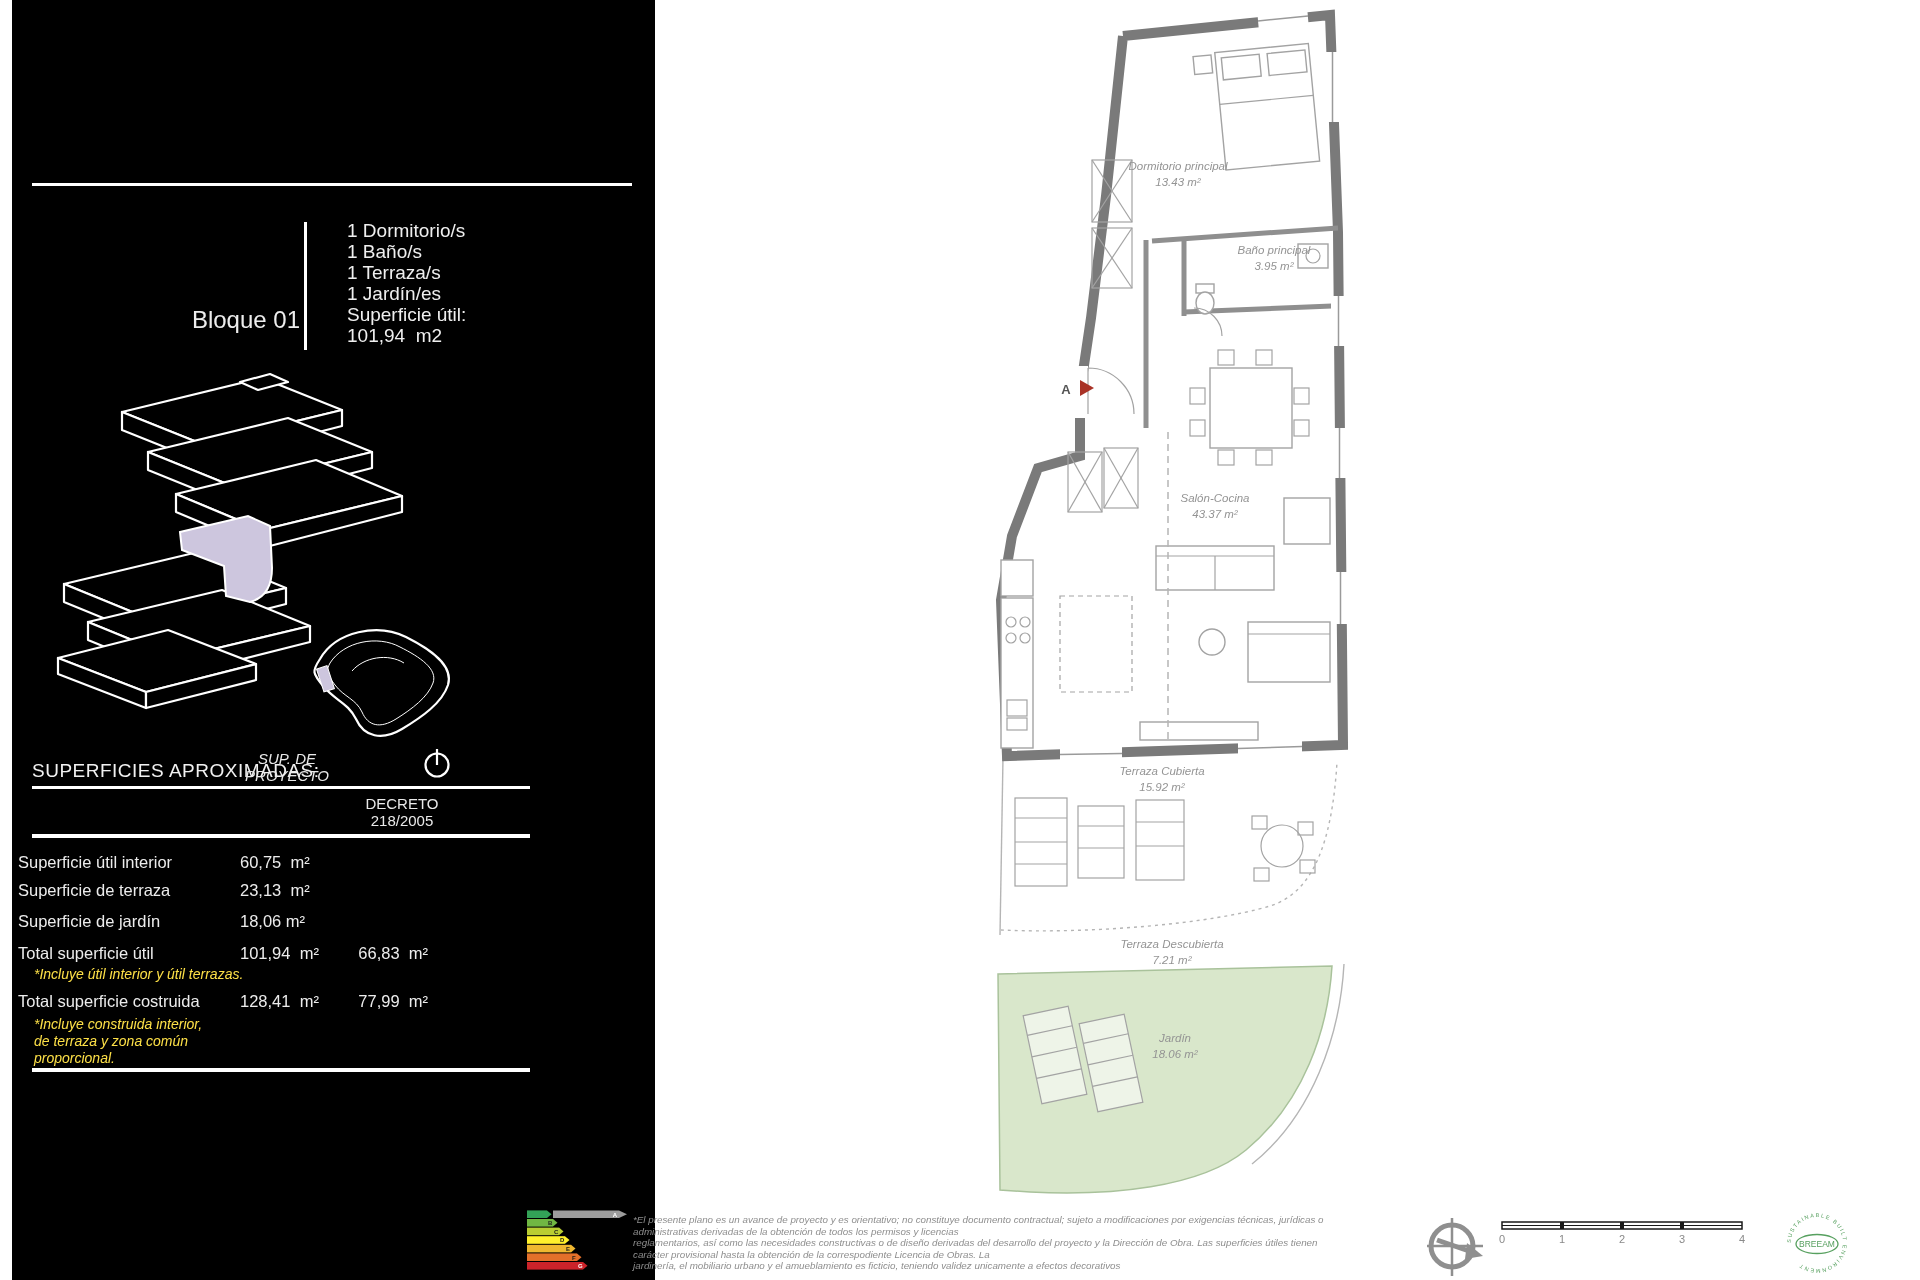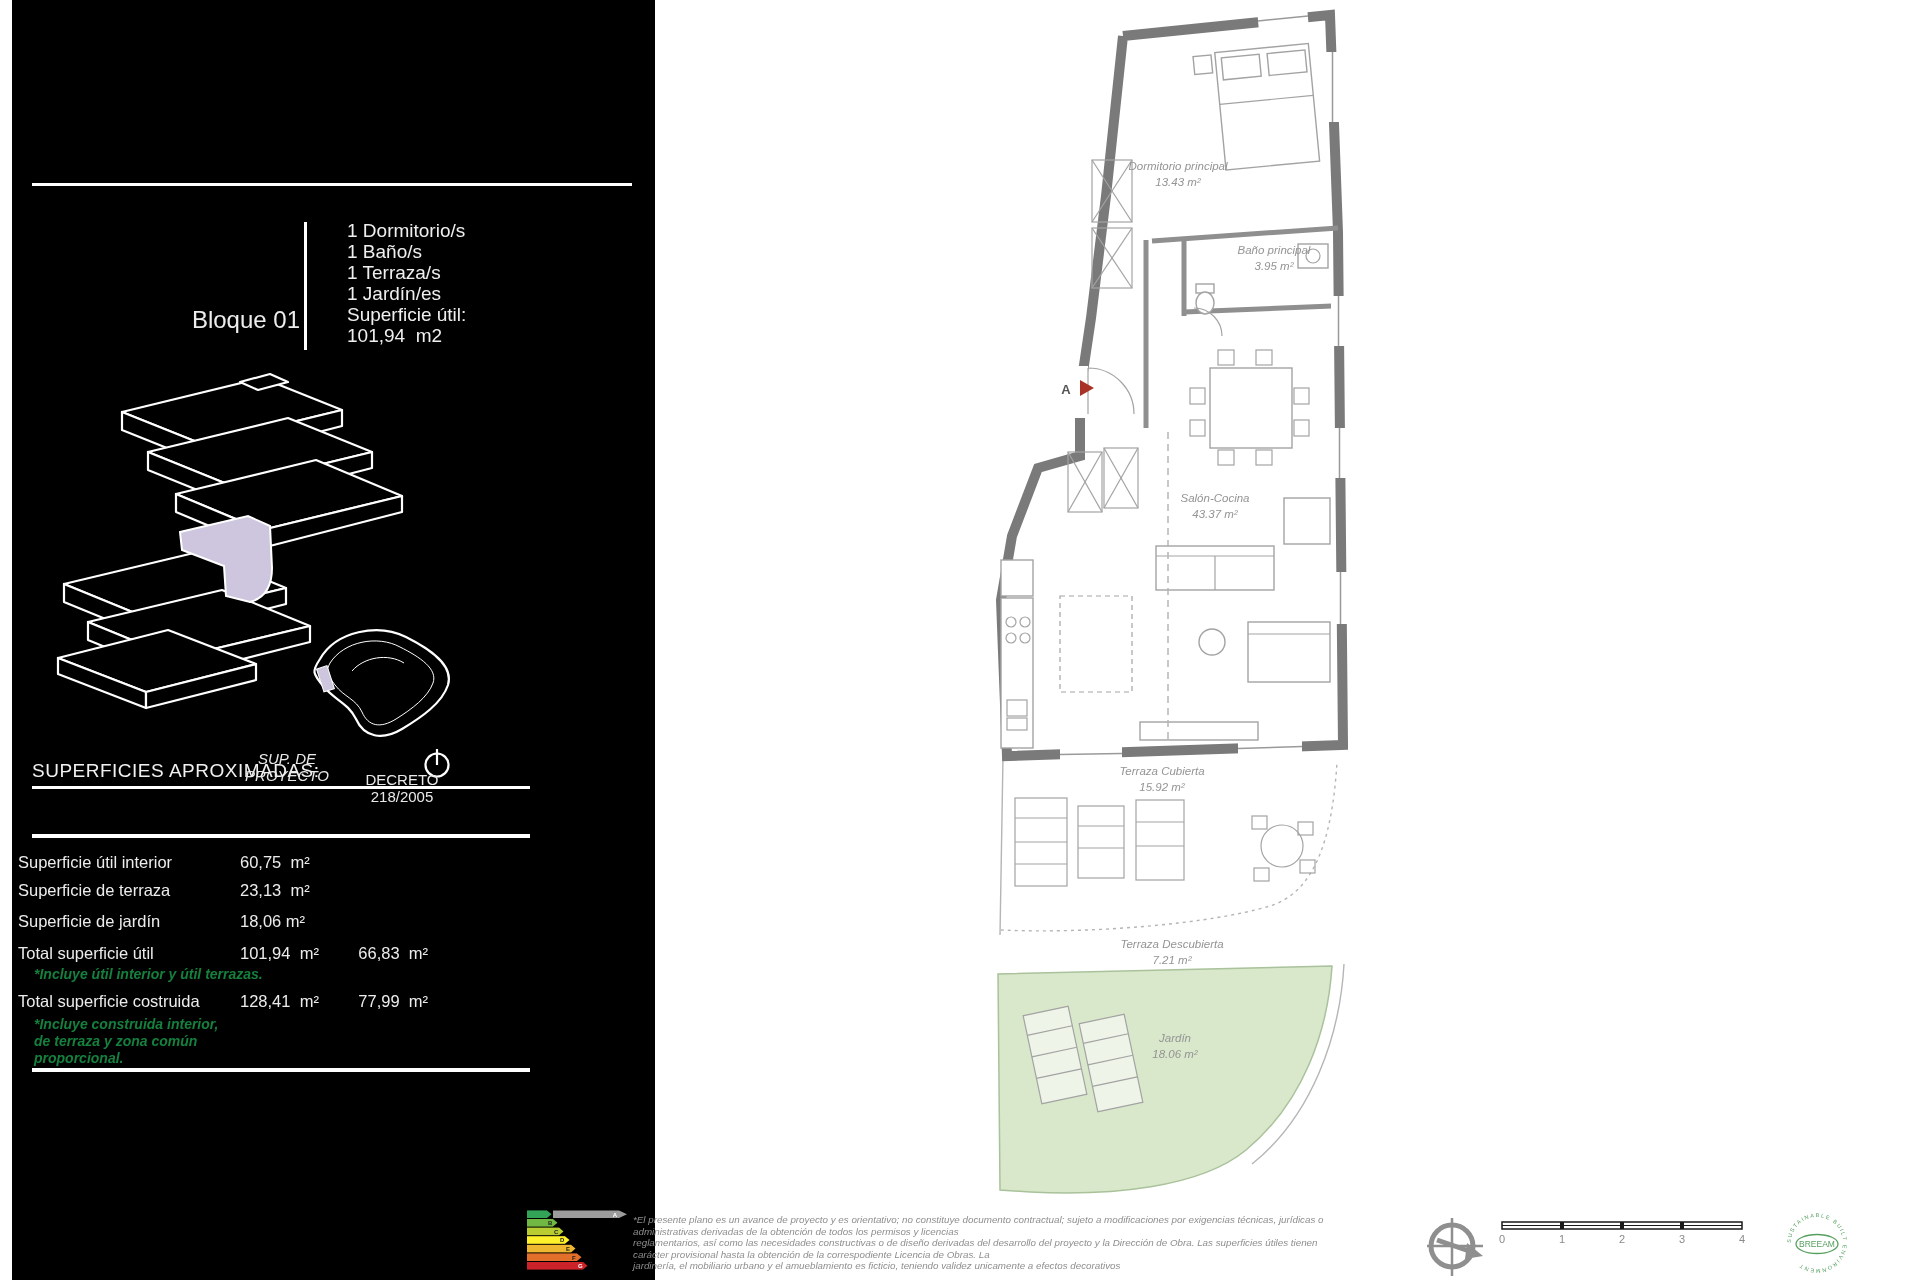--- a/index.html
+++ b/index.html
@@ -14,21 +14,21 @@
   .bloque{position:absolute;left:20px;top:306px;width:268px;text-align:right;font-size:24px;color:#ededed;}
   .axon{position:absolute;left:18px;top:352px;}
   .siteplan{position:absolute;left:280px;top:615px;}
   .poweric{position:absolute;left:408px;top:746px;}
   .surf-head{position:absolute;left:20px;top:760px;font-size:19px;letter-spacing:.5px;color:#f1f1f1;}
   .tbl-head{position:absolute;font-size:15px;line-height:17px;text-align:center;color:#e9e9e9;}
   .trow{position:absolute;left:0;width:540px;font-size:16.5px;color:#ececec;}
   .trow .lbl{position:absolute;left:6px;white-space:pre;}
   .trow .pro{position:absolute;left:228px;white-space:pre;}
   .trow .dec{position:absolute;left:330px;width:86px;text-align:right;white-space:pre;}
-  .tnote{position:absolute;left:22px;font-size:14px;font-style:italic;color:#15803d;line-height:17px;font-weight:bold;}
+  .tnote{position:absolute;left:22px;font-size:14px;font-style:italic;color:#fde047;line-height:17px;}
   
   .plan-svg{position:absolute;left:960px;top:0;}
   .plan-label{font-style:italic;font-size:11.5px;fill:#949494;text-anchor:middle;}
   .wall-ext{stroke:#7a7a7a;stroke-width:10;fill:none;stroke-linejoin:miter;}
   .wall-int{stroke:#8f8f8f;stroke-width:5;fill:none;}
   .furn{stroke:#a3a3a3;stroke-width:1.4;fill:#ffffff;}
   .furnl{stroke:#a3a3a3;stroke-width:1.2;fill:none;}
   .thinline{stroke:#b5b5b5;stroke-width:1.4;fill:none;}
   
   .energy{position:absolute;left:527px;top:1210px;}
@@ -97,21 +97,21 @@
       <line x1="17" y1="3" x2="17" y2="19" stroke="#fff" stroke-width="2.2"></line>
     </svg>
 
     <div class="surf-head">SUPERFICIES APROXIMADAS:</div>
 
     <div class="panel-rule" style="left:20px;top:786px;width:498px;height:3px;"></div>
     <div class="tbl-head" style="left:215px;top:750px;width:120px;font-style:italic;">
       <div>SUP. DE</div>
       <div>PROYECTO</div>
     </div>
-    <div class="tbl-head" style="left:335px;top:771px;width:110px;">
+    <div class="tbl-head" style="left:335px;top:795px;width:110px;">
       <div>DECRETO</div>
       <div>218/2005</div>
     </div>
     <div class="panel-rule" style="left:20px;top:834px;width:498px;height:4px;"></div>
 
     <div class="trow" style="top:853px;">
       <span class="lbl">Superficie útil interior</span>
       <span class="pro">60,75  m²</span>
     </div>
     <div class="trow" style="top:881px;">

